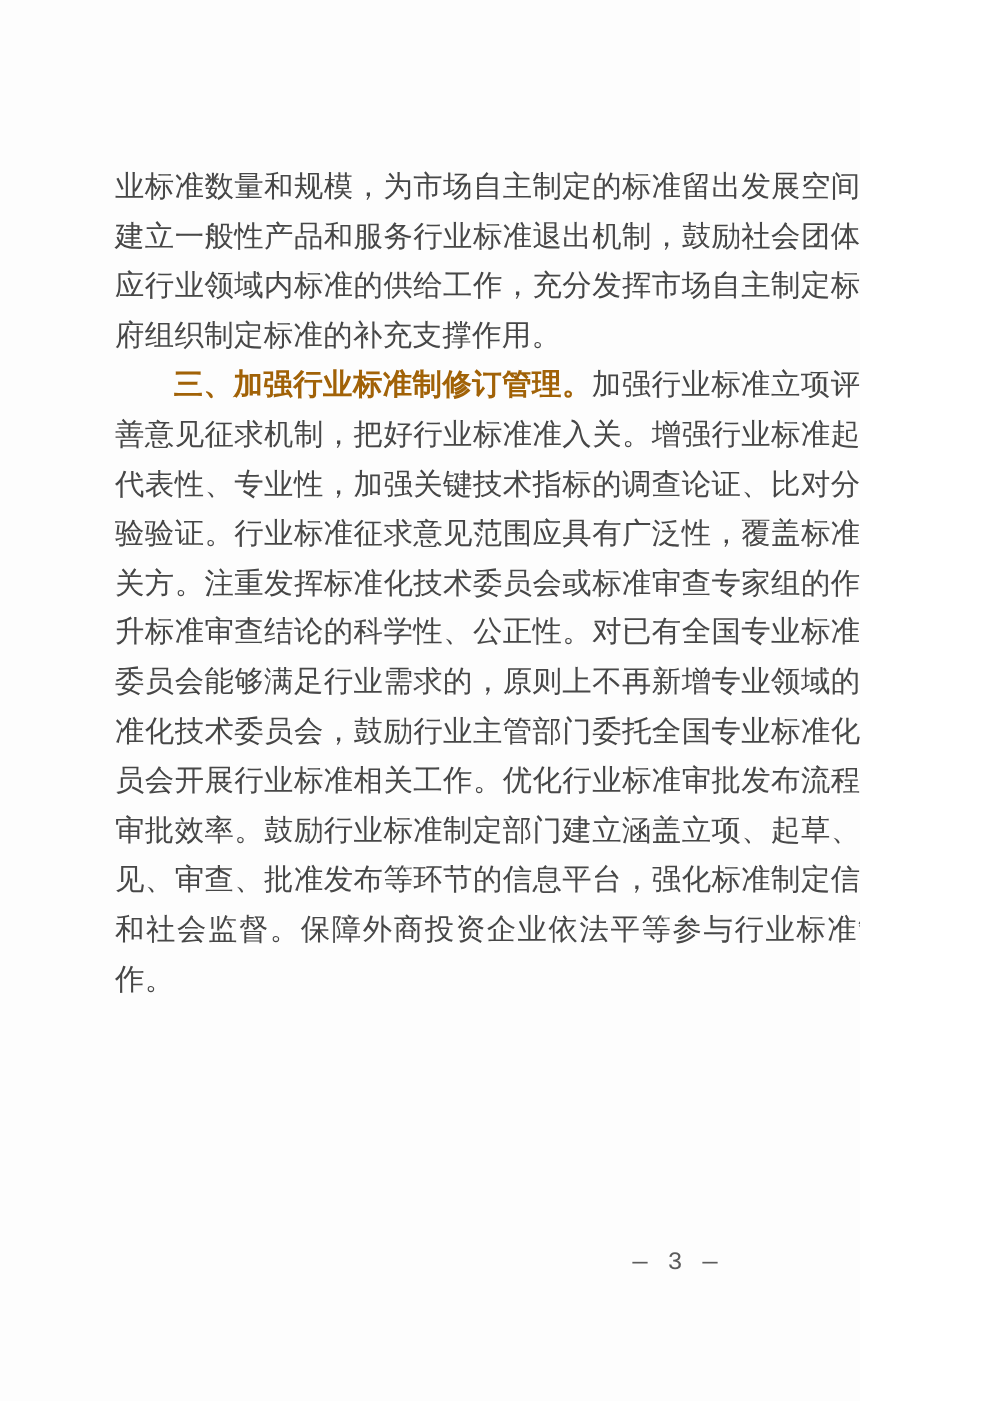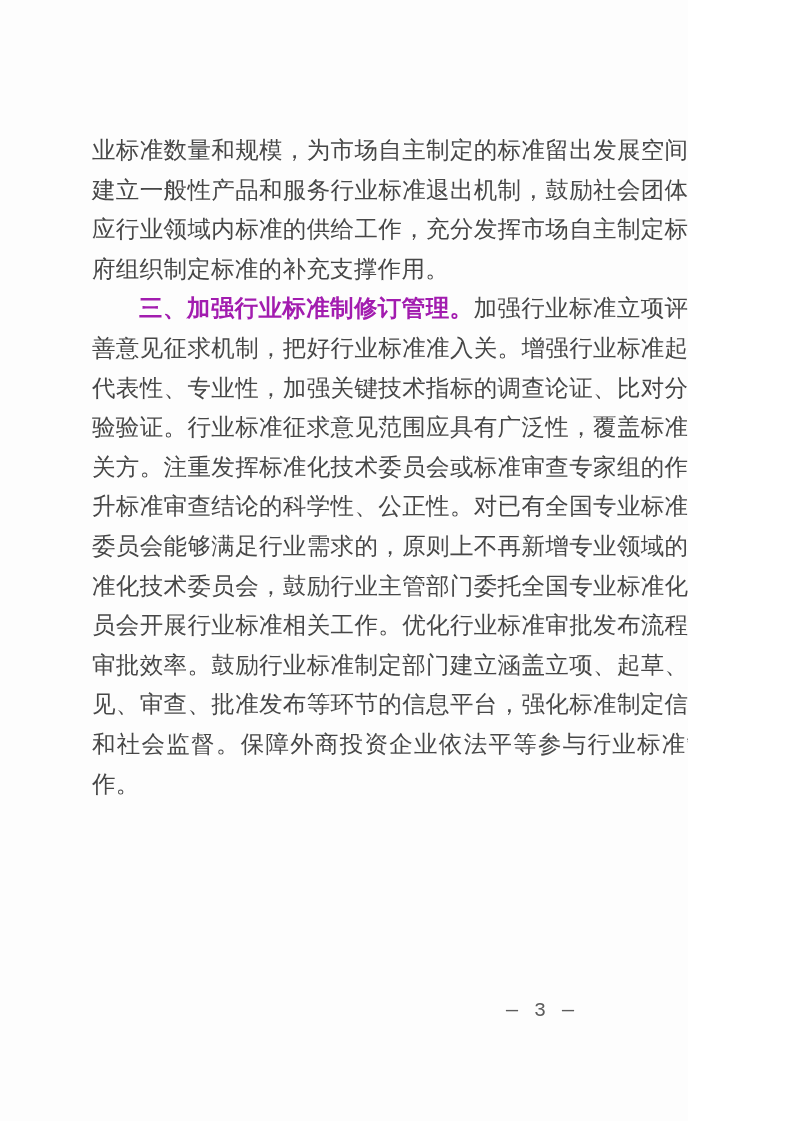--- a/index.html
+++ b/index.html
@@ -29,21 +29,21 @@
     color: #474747;
     text-align: justify;
     text-justify: inter-character;
     letter-spacing: 0.3px;
   }
   p.indented {
     text-indent: 2em;
   }
   .lead {
     font-weight: bold;
-    color: #a21caf;
+    color: #a16207;
   }
   .page-number {
     position: absolute;
     top: 998px;
     right: 112px;
     font-size: 20px;
     line-height: 26px;
     color: #5c5c5c;
     letter-spacing: 2px;
   }

